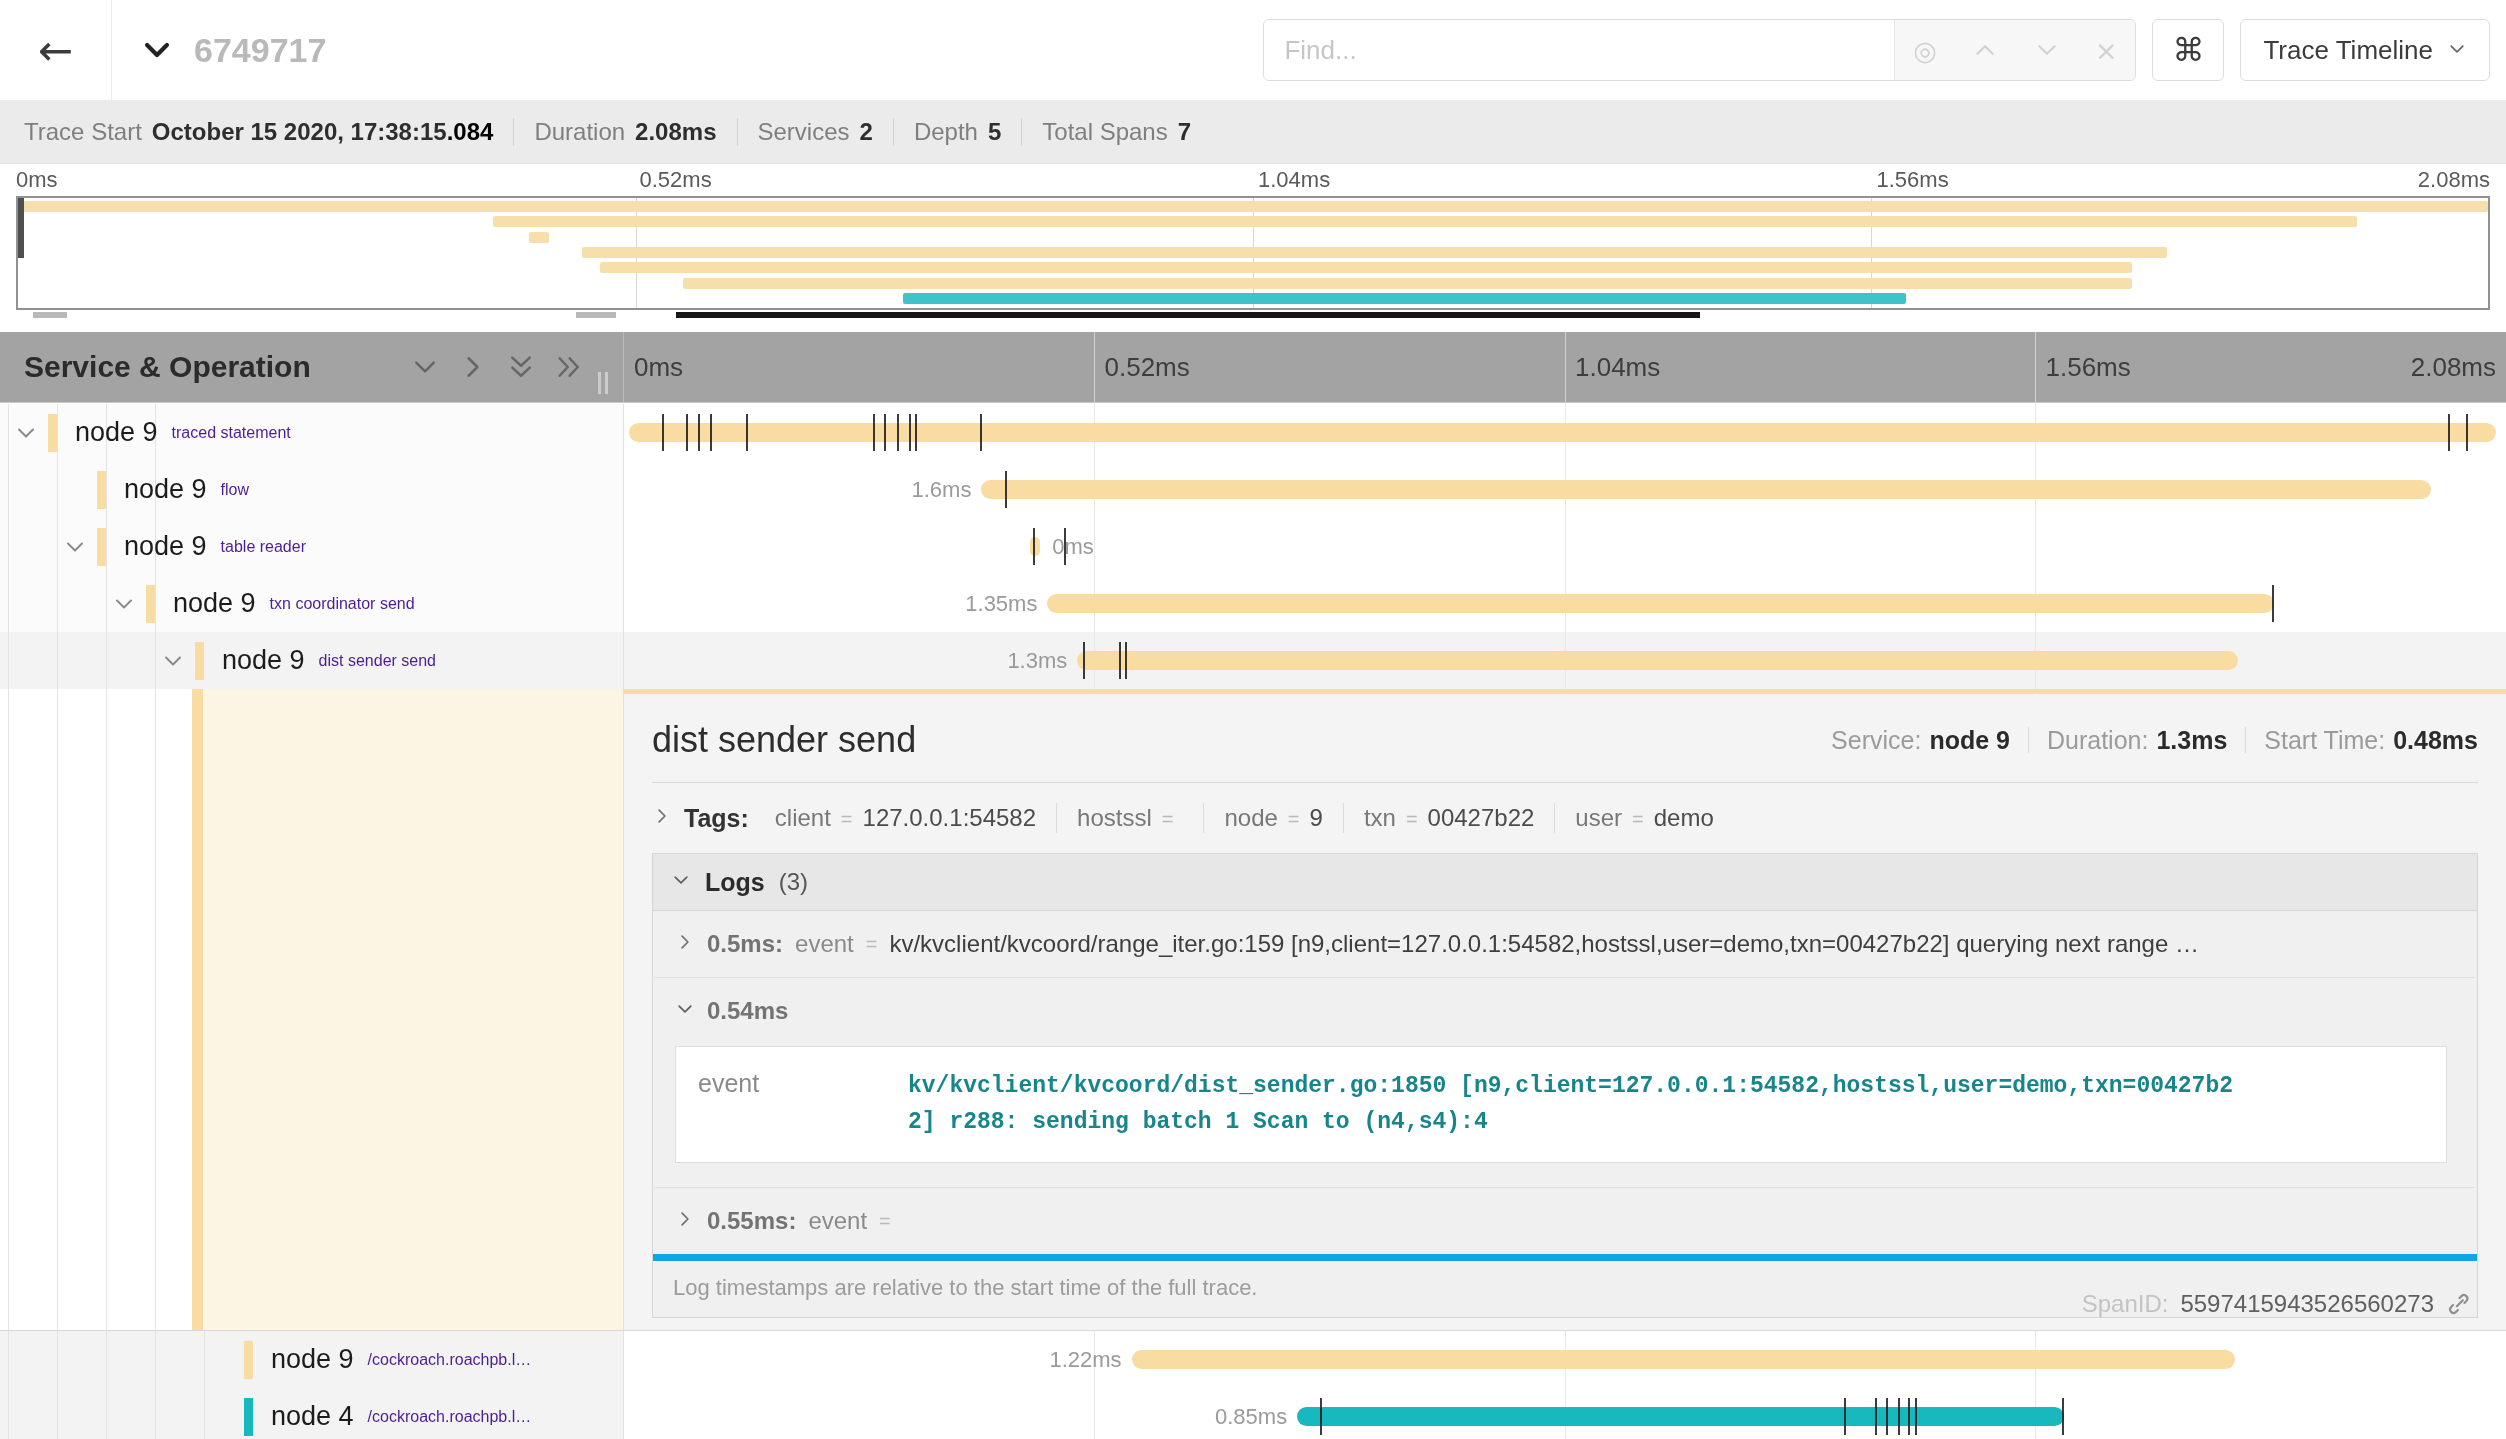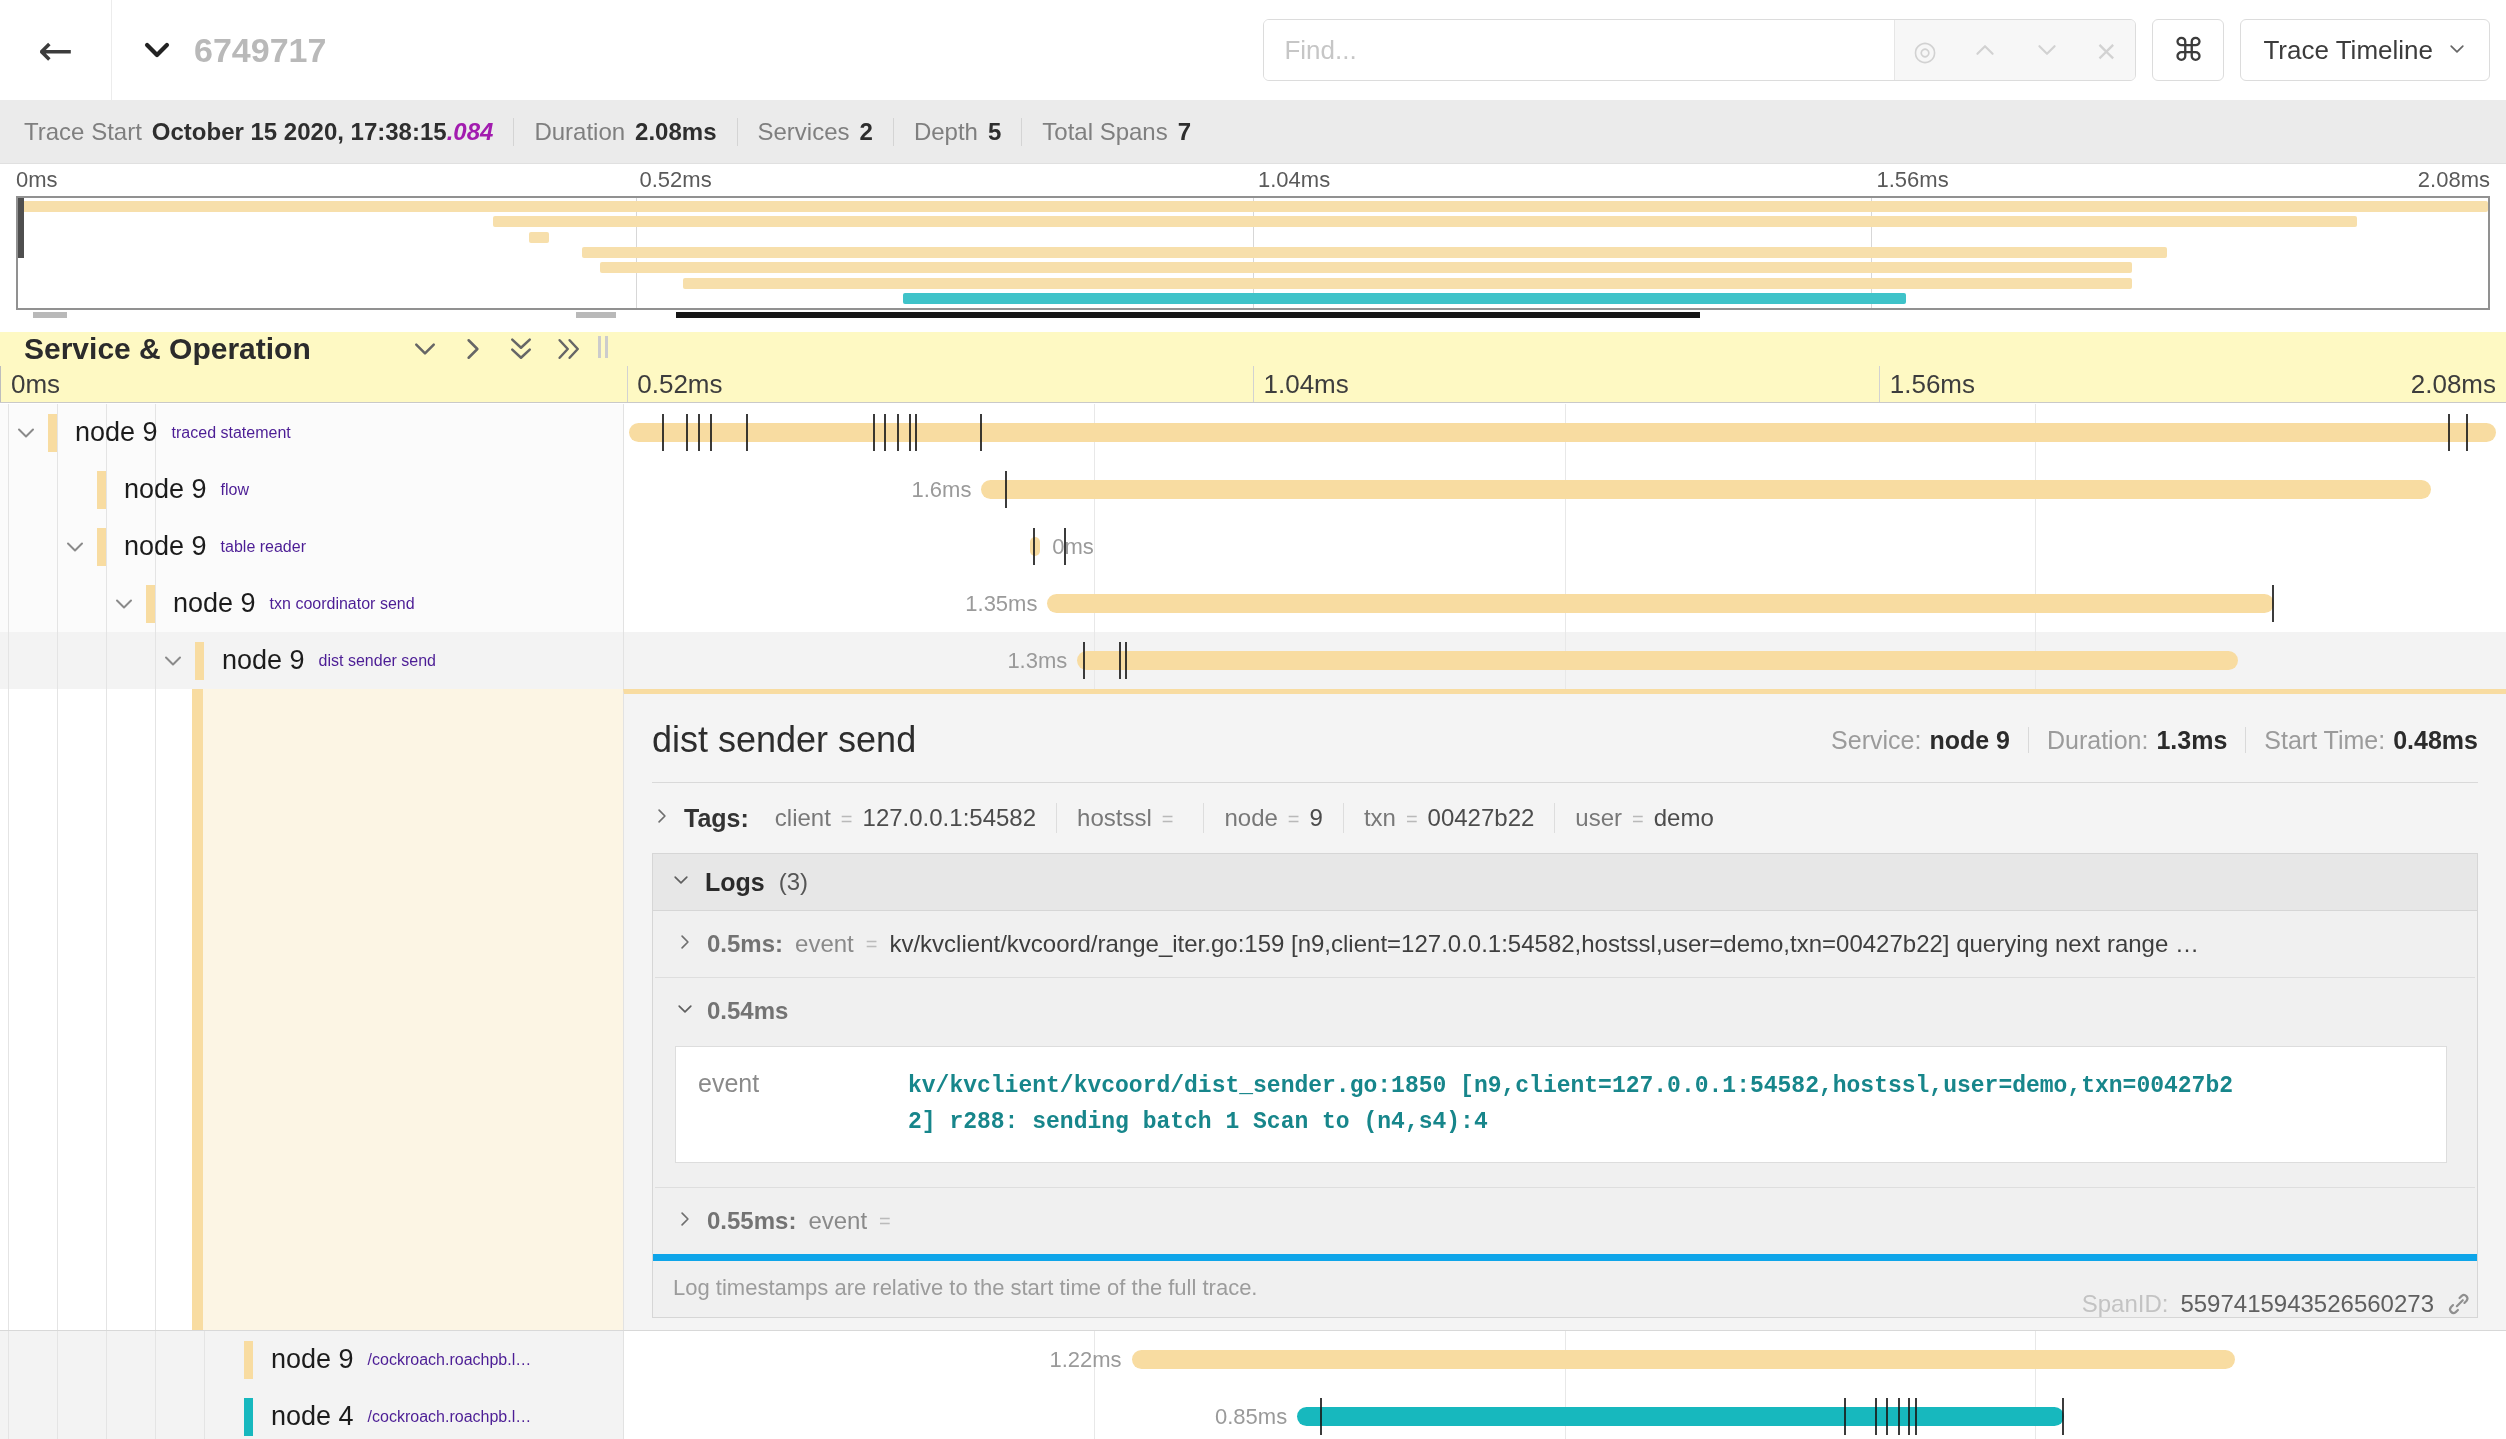--- a/index.html
+++ b/index.html
@@ -23,35 +23,35 @@
   .find-tool{font-size:27px;color:#d2d2d2;display:flex;align-items:center;cursor:pointer;}
   .btn{height:62px;border:1px solid #dcdcdc;border-radius:6px;background:#fff;display:flex;align-items:center;justify-content:center;color:#3c3c3c;cursor:pointer;box-sizing:border-box;}
   .kbd-btn{width:72px;font-size:32px;}
   .view-btn{padding:0 22px;font-size:26px;gap:14px;}
 
   
   .summary-bar{position:absolute;top:100px;left:0;right:0;height:64px;background:#ebebeb;border-bottom:1px solid #e0e0e0;
                display:flex;align-items:center;padding-left:24px;font-size:24px;box-sizing:border-box;}
   .sum-label{color:#7f7f7f;}
   .sum-value{font-weight:700;color:#2e2e2e;margin-left:10px;}
-  .sum-muted{font-weight:700;color:#a21caf;font-style:italic;}
+  .sum-muted{font-weight:700;color:#000000;}
   .sum-sep{width:1px;height:28px;background:#d4d4d4;margin:0 20px;}
 
   
   .minimap{position:absolute;top:165px;left:0;right:0;height:156px;background:#fff;}
   .mm-axis{position:absolute;top:0;left:16px;right:16px;height:30px;font-size:22px;color:#5a5a5a;}
   .mm-axis span{position:absolute;top:2px;}
   .mm-box{position:absolute;top:31px;left:16px;right:16px;height:114px;background:#fff;border:2px solid #919191;box-sizing:border-box;}
   .mm-grid{position:absolute;top:0;bottom:0;width:1px;background:#d7d7d7;}
   .mm-bar{position:absolute;height:11px;border-radius:2px;}
   .mm-handle{position:absolute;width:6px;height:60px;top:0;background:#4f4f4f;}
   .mm-seg{position:absolute;top:147px;height:6px;}
 
   
-  .grid-header{position:absolute;top:332px;left:0;right:0;height:71px;background:#fef9c3;border-bottom:1px solid #c9c9c9;display:flex;box-sizing:border-box;flex-direction:column;}
+  .grid-header{position:absolute;top:332px;left:0;right:0;height:71px;background:#a3a3a3;border-bottom:1px solid #c9c9c9;display:flex;box-sizing:border-box;}
   .gh-left{width:623px;position:relative;display:flex;align-items:center;flex:none;}
   .gh-title{font-size:30px;font-weight:700;color:#2b2b2b;margin-left:24px;}
   .gh-icons{position:absolute;left:410px;top:0;bottom:0;display:flex;align-items:center;gap:18px;}
   .gh-icon{display:flex;align-items:center;cursor:pointer;}
   .gh-grip{position:absolute;left:598px;bottom:8px;display:flex;gap:4px;}
   .gh-grip i{width:3px;height:22px;background:#cccccc;display:block;}
   .gh-right{flex:1;position:relative;border-left:1px solid #bdbdbd;font-size:26px;color:#3d3d3d;
             background-image:linear-gradient(#d2d2d2,#d2d2d2),linear-gradient(#d2d2d2,#d2d2d2),linear-gradient(#d2d2d2,#d2d2d2);
             background-size:1px 100%;background-position:25% 0,50% 0,75% 0;background-repeat:no-repeat;}
   .gh-tick{position:absolute;top:50%;transform:translateY(-50%);white-space:nowrap;}

